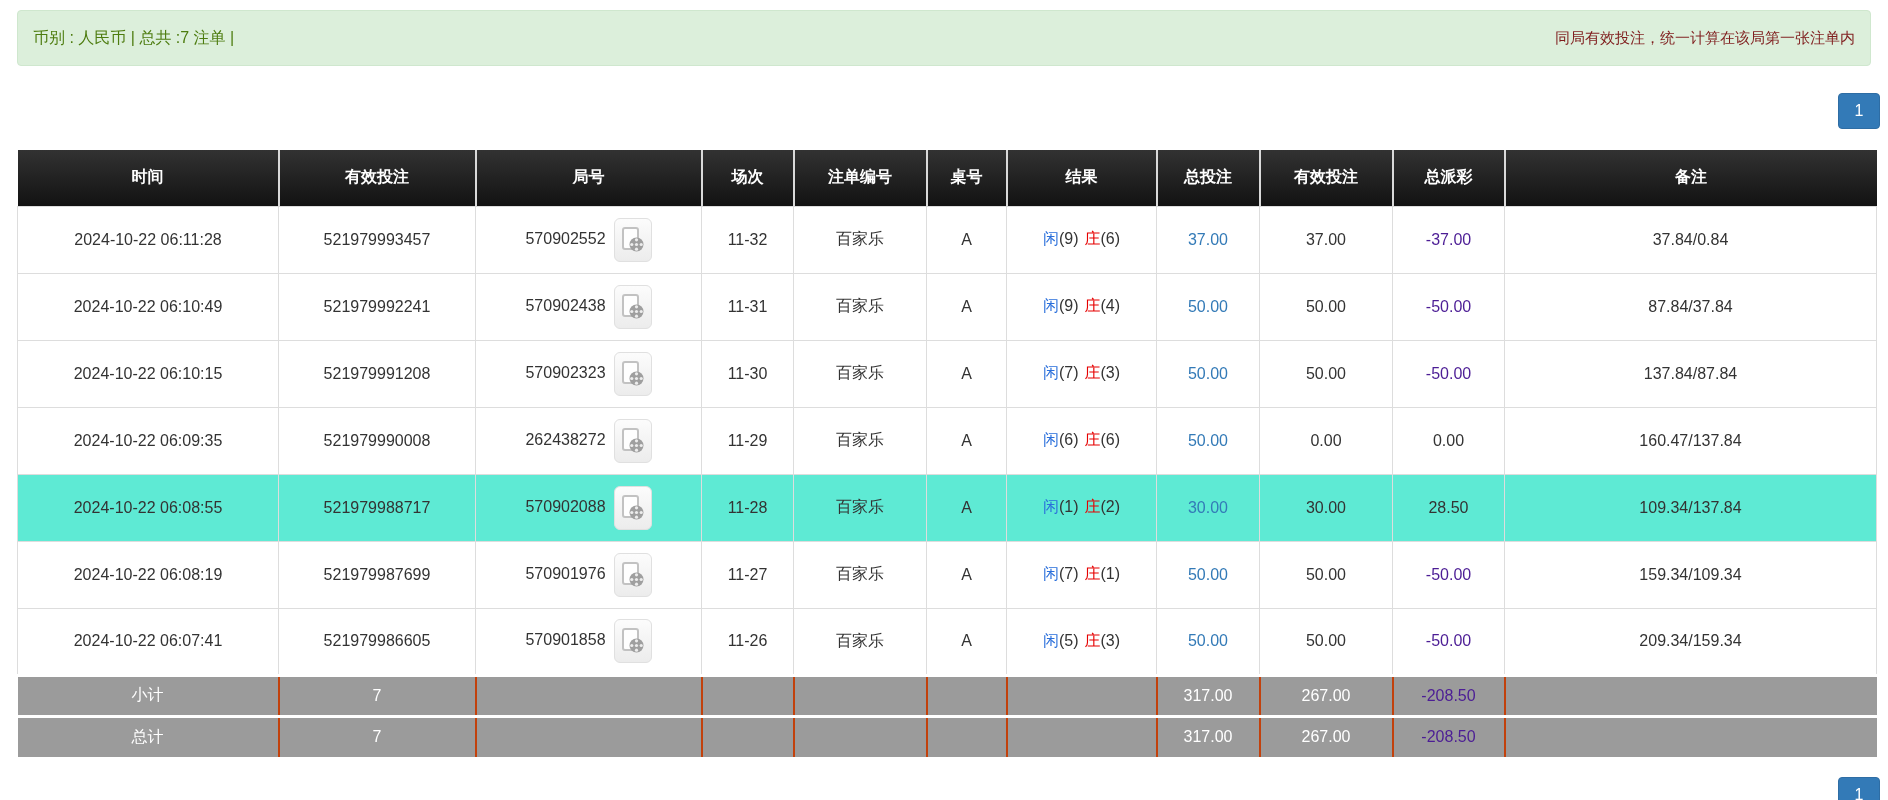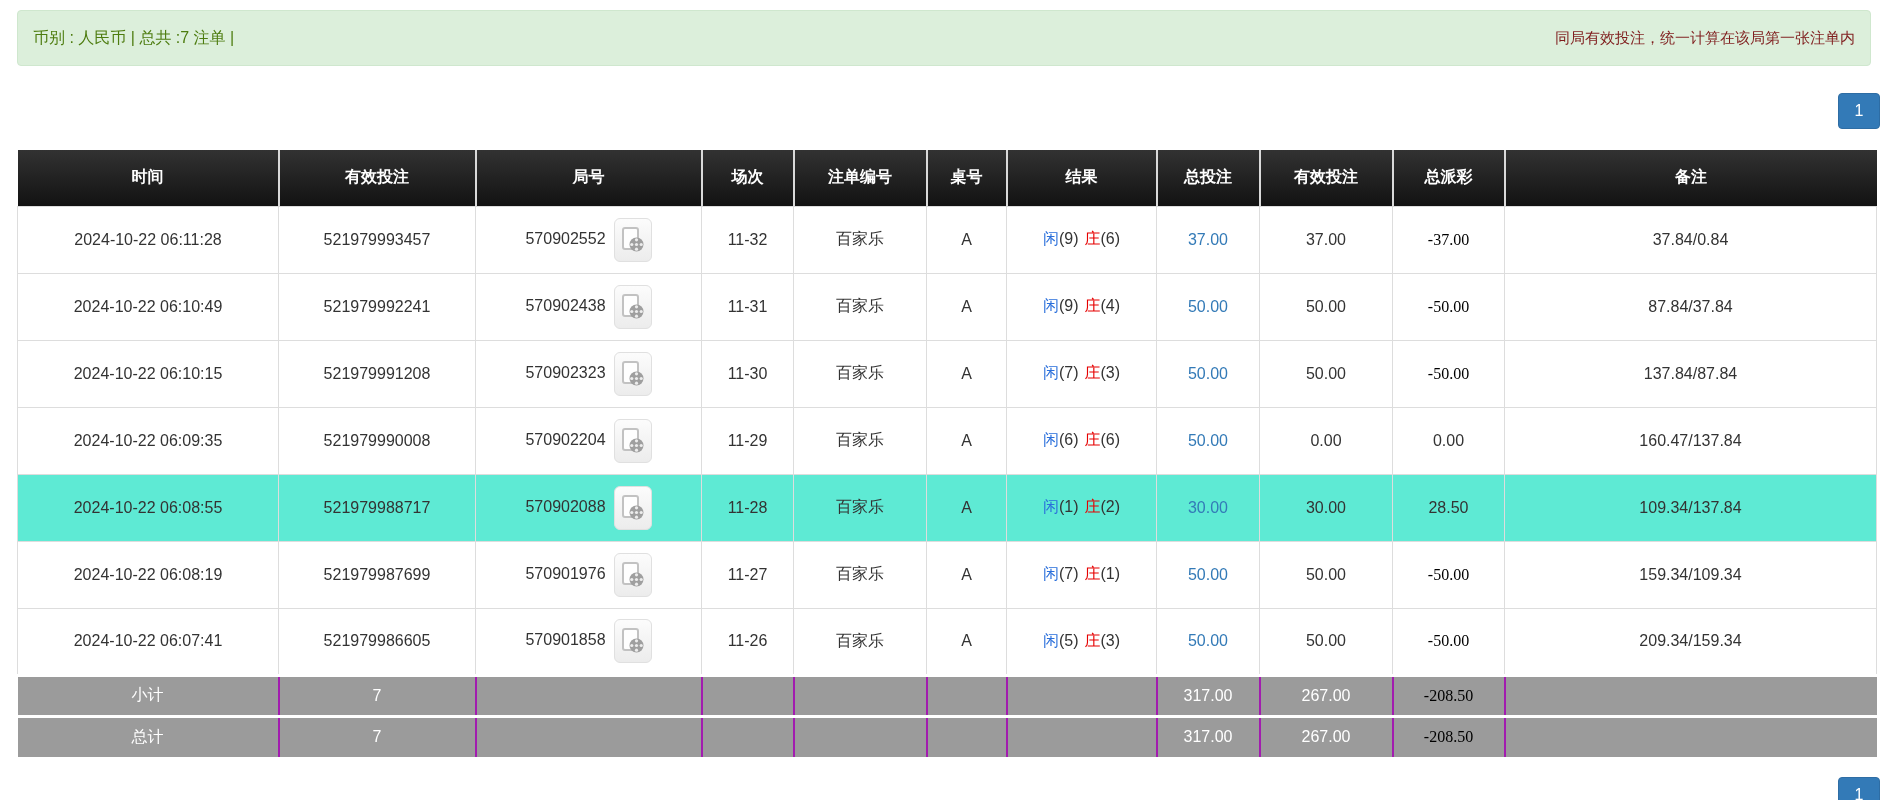--- a/index.html
+++ b/index.html
@@ -36,33 +36,33 @@
     color:#fff; font-size:16px; font-weight:bold;
     border-right:2px solid #d9d9d9; text-align:center;
   }
   thead th:last-child { border-right:none; }
   tbody td {
     height:67px; border:1px solid #ddd; background:#fff;
     text-align:center; font-size:16px; color:#333;
   }
   tr.hl td { background:#5eead4; }
   .link { color:#337ab7; cursor:pointer; }
-  .neg { color:#000000;font-family:Liberation Serif, serif; }
+  .neg { color:#4c1d95; }
   .p-label { color:#2a6fdb; }
   .b-label { color:#e60000; }
   .res-num { color:#333; margin-right:6px; }
   .video-btn {
     display:inline-flex; align-items:center; justify-content:center;
     width:38px; height:44px; margin-left:8px; vertical-align:middle;
     border:1px solid #e0e0e0; border-radius:6px;
     background:linear-gradient(#fcfcfc,#ececec); cursor:pointer;
   }
   tfoot td {
     height:41px; background:#9b9b9b; color:#fff;
-    border-right:2px solid #a21caf; border-top:3px solid #fff;
+    border-right:2px solid #c2410c; border-top:3px solid #fff;
     text-align:center; font-size:16px;
   }
   tfoot td:last-child { border-right:none; }
 </style>
 </head>
 <body>
 
 <div class="alert">
   <span class="alert-left">币别 : 人民币 | 总共 :7 注单 |</span>
   <span class="alert-right">同局有效投注，统一计算在该局第一张注单内</span>
@@ -167,21 +167,21 @@
         <td>A</td>
         <td><span class="p-label">闲</span><span class="res-num">(7)</span><span class="b-label">庄</span><span>(3)</span></td>
         <td><span class="link">50.00</span></td>
         <td>50.00</td>
         <td><span class="neg">-50.00</span></td>
         <td>137.84/87.84</td>
       </tr>
       <tr>
         <td>2024-10-22 06:09:35</td>
         <td>521979990008</td>
-        <td><span>570902204</span><span class="video-btn">
+        <td><span>262438272</span><span class="video-btn">
             <svg width="24" height="28" viewBox="0 0 24 28">
               <rect x="2" y="2" width="15" height="21" rx="2" fill="#fefefe" stroke="#c2c2c2" stroke-width="2"></rect>
               <circle cx="15.5" cy="18.5" r="7" fill="#9f9f9f"></circle>
               <circle cx="15.5" cy="18.5" r="1.6" fill="#ededed"></circle>
               <circle cx="15.5" cy="13.8" r="1.6" fill="#ededed"></circle>
               <circle cx="15.5" cy="23.2" r="1.6" fill="#ededed"></circle>
               <circle cx="10.8" cy="18.5" r="1.6" fill="#ededed"></circle>
               <circle cx="20.2" cy="18.5" r="1.6" fill="#ededed"></circle>
             </svg>
           </span></td>

